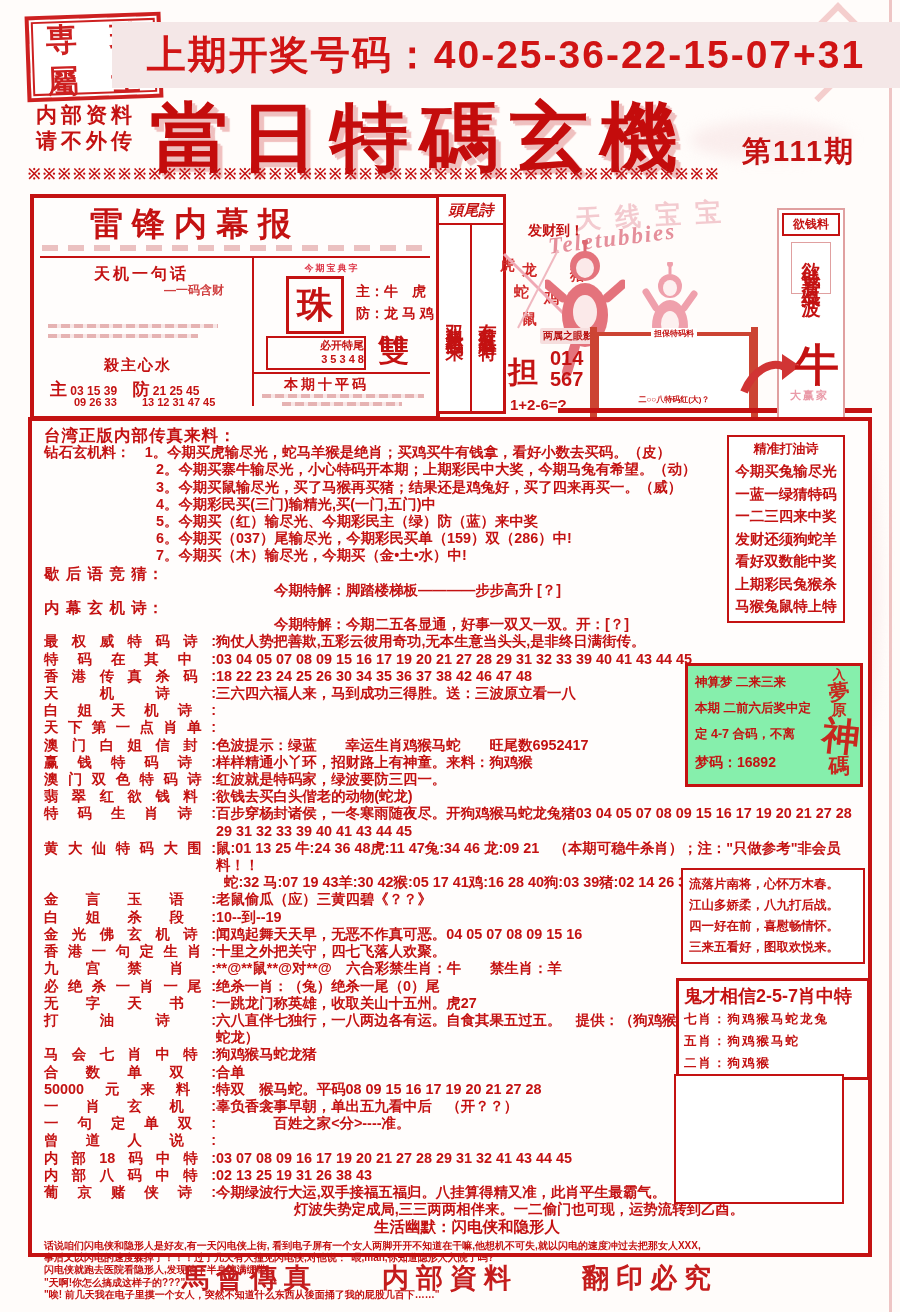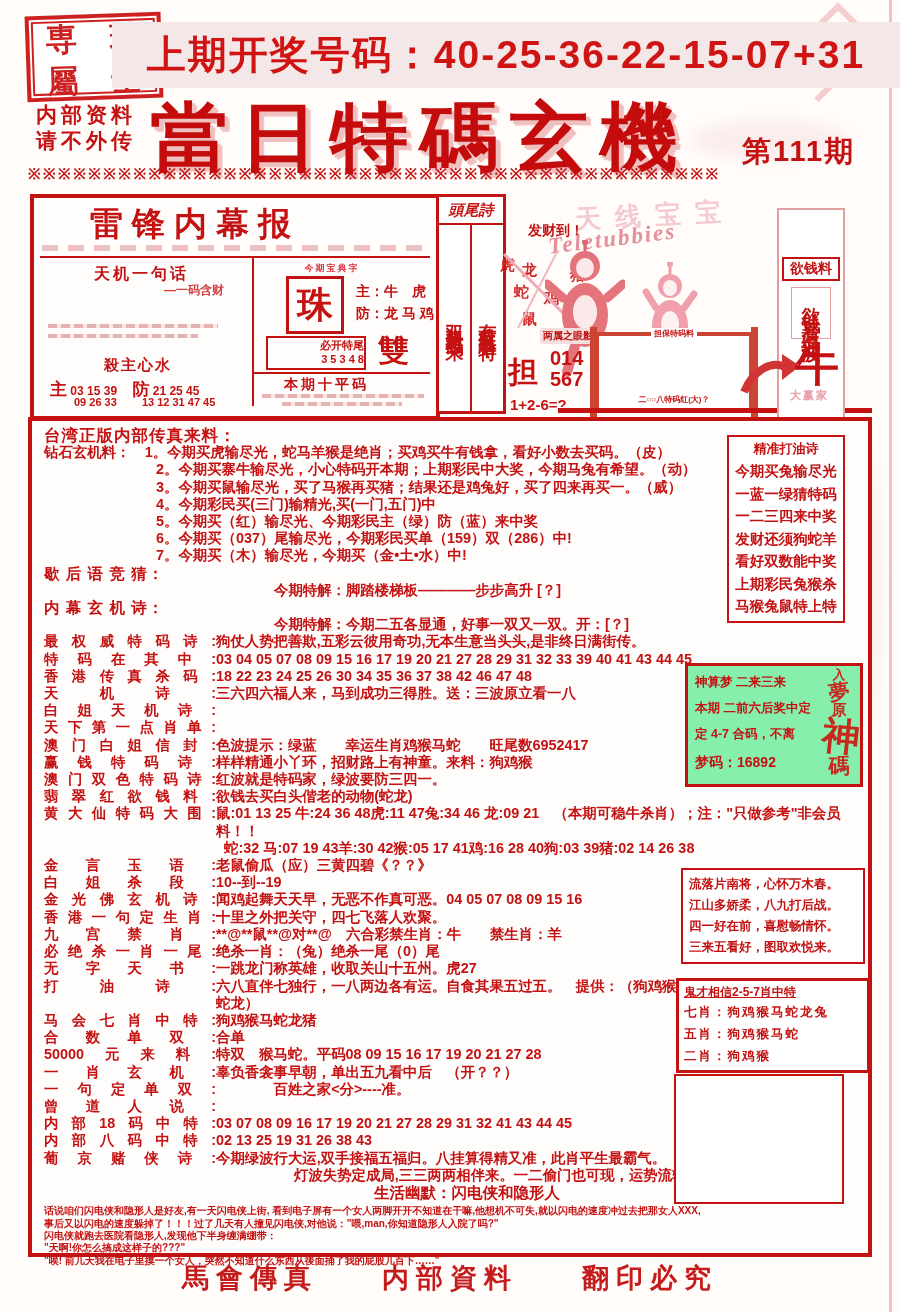--- a/index.html
+++ b/index.html
@@ -78,21 +78,21 @@
   .equation{left:510px;top:396px;font-size:15px;font-weight:900;}
   .frame{left:595px;top:332px;width:150px;height:72px;border:4px solid #c43;background:#fff;}
   .frame:before,.frame:after{content:"";position:absolute;top:-9px;bottom:-9px;width:7px;background:#c43;}
   .frame:before{left:-9px;} .frame:after{right:-9px;}
   .frame-label{position:absolute;top:-8px;left:50%;transform:translateX(-50%);background:#fff;
                font-size:8px;font-weight:bold;white-space:nowrap;padding:0 3px;}
   .frame-note{position:absolute;bottom:3px;width:100%;text-align:center;font-size:8px;font-weight:bold;}
   .hr2{left:558px;top:408px;width:314px;height:5px;background:#c41212;}
   
   .qq{left:777px;top:208px;width:58px;height:206px;border:2px solid #e0a0a0;background:#fff;padding:3px;}
-  .qq-h{border:2px solid #c41212;font-size:14px;font-weight:900;text-align:center;padding:1px 0;margin-top:44px;}
+  .qq-h{border:2px solid #c41212;font-size:12px;font-weight:900;text-align:center;padding:1px 0;}
   .qq-v{writing-mode:vertical-rl;text-orientation:upright;font-size:19px;font-weight:900;
         letter-spacing:7px;margin:6px auto 0;display:block;border:1px solid #e0a0a0;padding:4px 6px;}
   .cow{left:795px;top:336px;font-size:44px;font-weight:900;}
   .cow-sub{left:790px;top:388px;font-size:11px;font-weight:bold;color:#ea9aa8;letter-spacing:2px;}
   .arrow{left:738px;top:350px;}
   
   .main{left:28px;top:417px;width:836px;height:832px;border:4px solid #c41212;background:#fffdfc;}
   .rows{position:absolute;left:12px;top:6px;width:820px;}
   .row{display:flex;align-items:baseline;font-size:14.4px;line-height:17.2px;font-weight:bold;
        max-width:648px;letter-spacing:0;}
@@ -116,21 +116,21 @@
   .boxB{left:685px;top:663px;width:172px;height:118px;border:3px solid #c41212;background:#86efac;}
   .boxB .bl{position:absolute;left:7px;font-size:12.5px;font-weight:900;white-space:nowrap;}
   .dreamv{position:absolute;right:4px;top:2px;width:34px;text-align:center;color:#c8281e;}
   .dreamv span{display:block;font-weight:900;line-height:1;}
   .dchar0{font-size:13px;} .dchar1{font-size:21px;transform:rotate(-8deg);}
   .dchar2{font-size:15px;} .dchar3{font-size:38px;font-family:"Liberation Serif",serif;transform:rotate(6deg);}
   .dchar4{font-size:21px;}
   .boxC{left:681px;top:868px;width:168px;border:2px solid #c41212;background:#fff;padding:4px 6px;}
   .boxC .bx-line{font-size:12.5px;font-weight:900;line-height:21px;white-space:nowrap;}
   .boxD{left:676px;top:978px;width:178px;border:3px solid #c41212;background:#fff;padding:3px 5px;}
-  .boxD .bt{font-size:12px;font-weight:900;white-space:nowrap;text-decoration:underline;}
+  .boxD .bt{font-size:18px;font-weight:900;white-space:nowrap;}
   .boxD .bx-line{font-size:12.5px;font-weight:900;line-height:22px;white-space:nowrap;letter-spacing:2px;}
   .boxE{left:674px;top:1074px;width:166px;height:126px;border:2px solid #c41212;background:#fff;}
   
   .footer{left:0;top:1260px;width:900px;display:flex;justify-content:center;gap:64px;
           font-size:27px;font-weight:900;letter-spacing:7px;color:#c41c1c;}
   .stain{background:#f7e4e4;border-radius:50%;filter:blur(7px);opacity:.6;}
 </style>
 </head>
 <body>
 
@@ -309,20 +309,24 @@
       </div>
       <div class="row lab">
         <span class="lbl">澳门双色特码诗</span>
         <span class="txt">红波就是特码家，绿波要防三四一。</span>
       </div>
       <div class="row lab">
         <span class="lbl">翡翠红欲钱料</span>
         <span class="txt">欲钱去买白头偕老的动物(蛇龙)</span>
       </div>
       <div class="row lab w">
+        <span class="lbl">特码生肖诗</span>
+        <span class="txt">百步穿杨封诸侯，一冬寒雨随夜尽。开狗鸡猴马蛇龙兔猪03 04 05 07 08 09 15 16 17 19 20 21 27 28 29 31 32 33 39 40 41 43 44 45</span>
+      </div>
+      <div class="row lab w">
         <span class="lbl">黄大仙特码大围</span>
         <span class="txt">鼠:01 13 25 牛:24 36 48虎:11 47兔:34 46 龙:09 21　（本期可稳牛杀肖）；注："只做参考"非会员料！！</span>
       </div>
       <div class="row cont w">蛇:32 马:07 19 43羊:30 42猴:05 17 41鸡:16 28 40狗:03 39猪:02 14 26 38</div>
       <div class="row lab">
         <span class="lbl">金言玉语</span>
         <span class="txt">老鼠偷瓜（应）三黄四碧《？？》</span>
       </div>
       <div class="row lab">
         <span class="lbl">白姐杀段</span>

